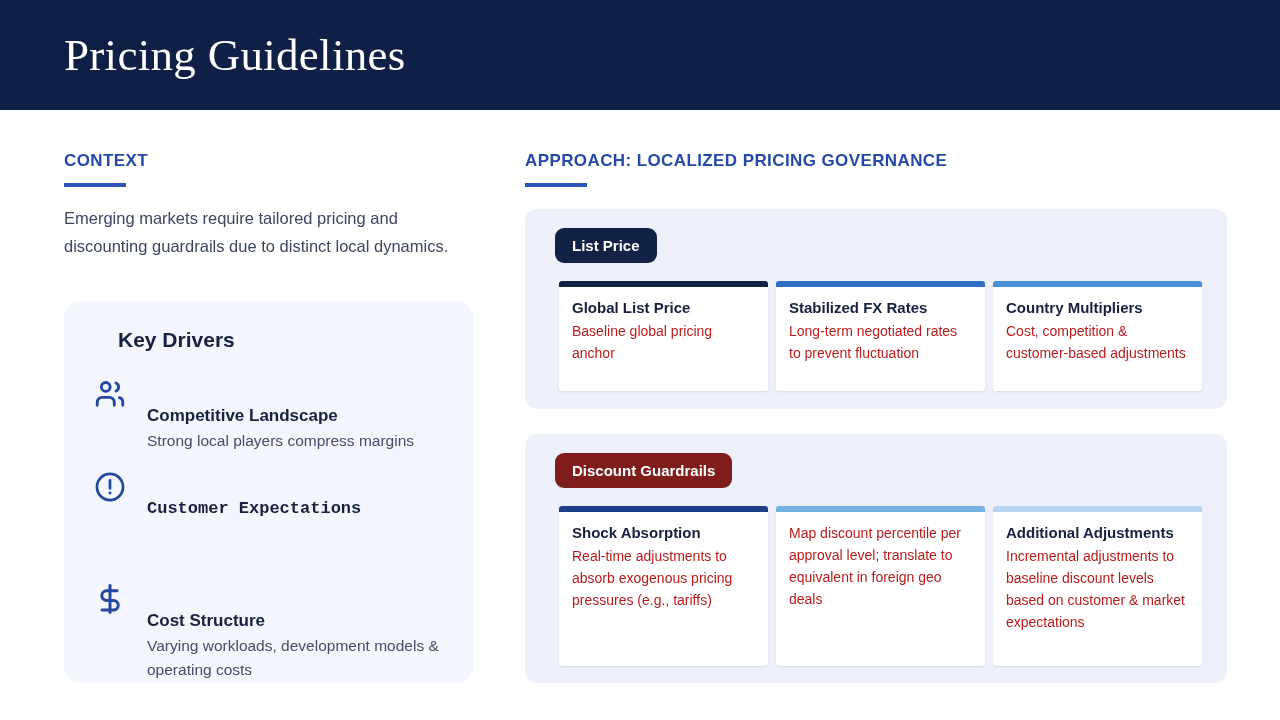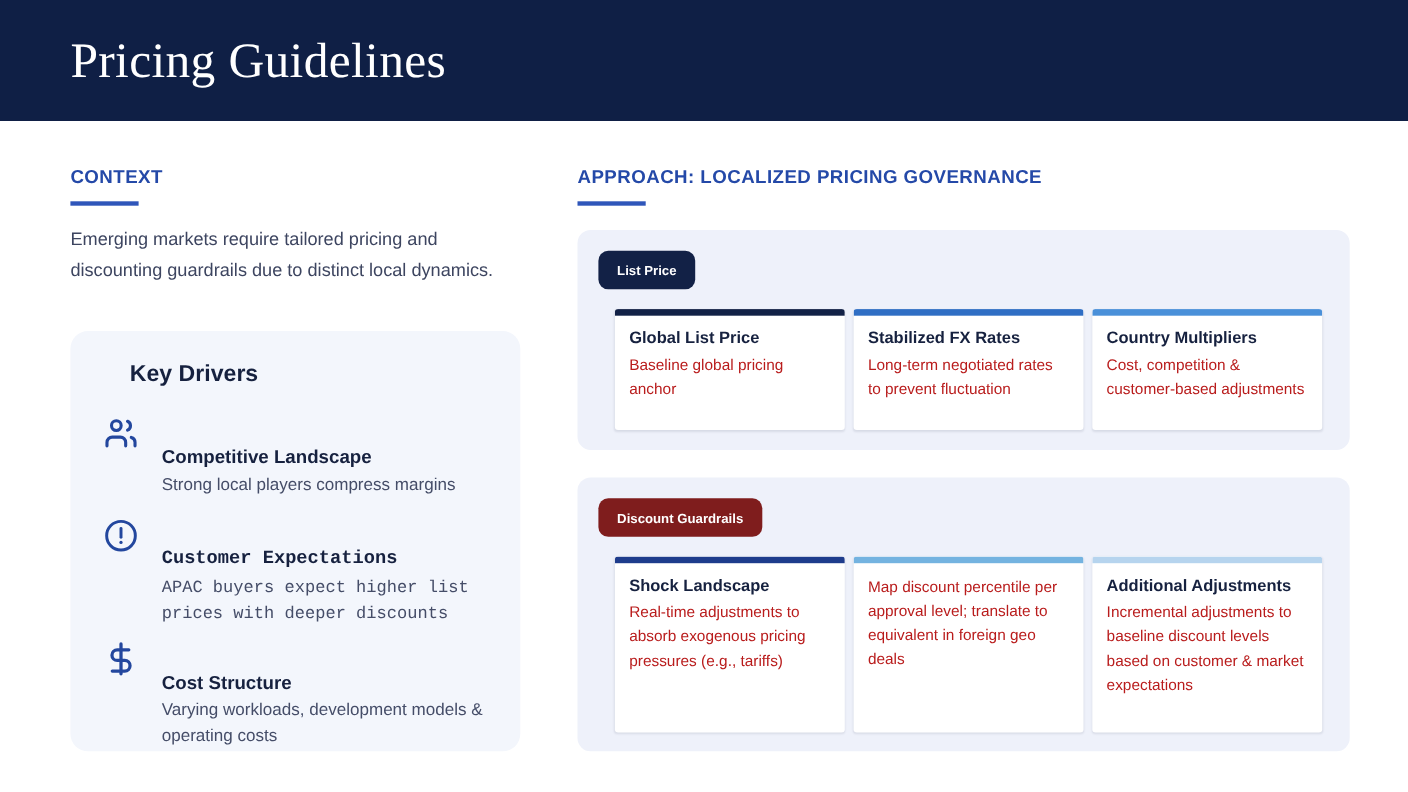--- a/index.html
+++ b/index.html
@@ -76,25 +76,25 @@
   .appr-head { left: 525px; top: 151px; }
 
   .panel {
     position: absolute; left: 525px; width: 702px;
     background: #eef1fa; border-radius: 12px;
   }
   .panel-listprice { top: 209px; height: 200px; }
   .panel-discount  { top: 434px; height: 249px; }
 
   .panel-badge {
-    position: absolute; left: 19px; top: 19px;
+    position: absolute; left: 30px; top: 19px;
     height: 35px; padding: 0 17px;
     display: flex; align-items: center;
     border-radius: 9px;
-    font-size: 12px; font-weight: 700; color: #ffffff;
+    font-size: 15px; font-weight: 700; color: #ffffff;
     white-space: nowrap;
   }
   .badge-dark { background: #122146; }
   .badge-blue { background: #7f1d1d; }
 
   .cards { position: absolute; left: 34px; display: flex; gap: 8px; }
   .cards-listprice { top: 72px; }
   .cards-discount  { top: 72px; }
 
   .card {
@@ -153,21 +153,20 @@
     <div class="driver driver-2">
       <div class="driver-ico">
         <svg width="34" height="34" viewBox="0 0 24 24" fill="none" stroke="#23479e" stroke-width="1.9" stroke-linecap="round" stroke-linejoin="round">
           <circle cx="12" cy="12" r="9.2"></circle>
           <line x1="12" y1="7.3" x2="12" y2="13"></line>
           <circle cx="12" cy="16.3" r="1.05" fill="#23479e" stroke="none"></circle>
         </svg>
       </div>
       <div class="driver-txt">
         <div class="driver-name">Customer Expectations</div>
-        <div class="driver-desc">APAC buyers expect higher list prices with deeper discounts</div>
       </div>
     </div>
 
     <div class="driver driver-3">
       <div class="driver-ico">
         <svg width="34" height="34" viewBox="0 0 24 24" fill="none" stroke="#23479e" stroke-width="2.1" stroke-linecap="round" stroke-linejoin="round">
           <line x1="12" y1="2.4" x2="12" y2="21.6"></line>
           <path d="M17 6.2H9.6a3.4 3.4 0 0 0 0 6.8h4.8a3.4 3.4 0 0 1 0 6.8H6.4"></path>
         </svg>
       </div>
@@ -214,21 +213,21 @@
     </div>
   </div>
 
   <div class="panel panel-discount">
     <div class="panel-badge badge-blue">Discount Guardrails</div>
     <div class="cards cards-discount">
 
       <div class="card card-discount">
         <div class="card-bar" style="background:#1e3c8c"></div>
         <div class="card-body">
-          <div class="card-title">Shock Landscape</div>
+          <div class="card-title">Shock Absorption</div>
           <div class="card-desc">Real-time adjustments to absorb exogenous pricing pressures (e.g., tariffs)</div>
         </div>
       </div>
 
       <div class="card card-discount">
         <div class="card-bar" style="background:#74b3e0"></div>
         <div class="card-body">
           <div class="card-desc">Map discount percentile per approval level; translate to equivalent in foreign geo deals</div>
         </div>
       </div>

